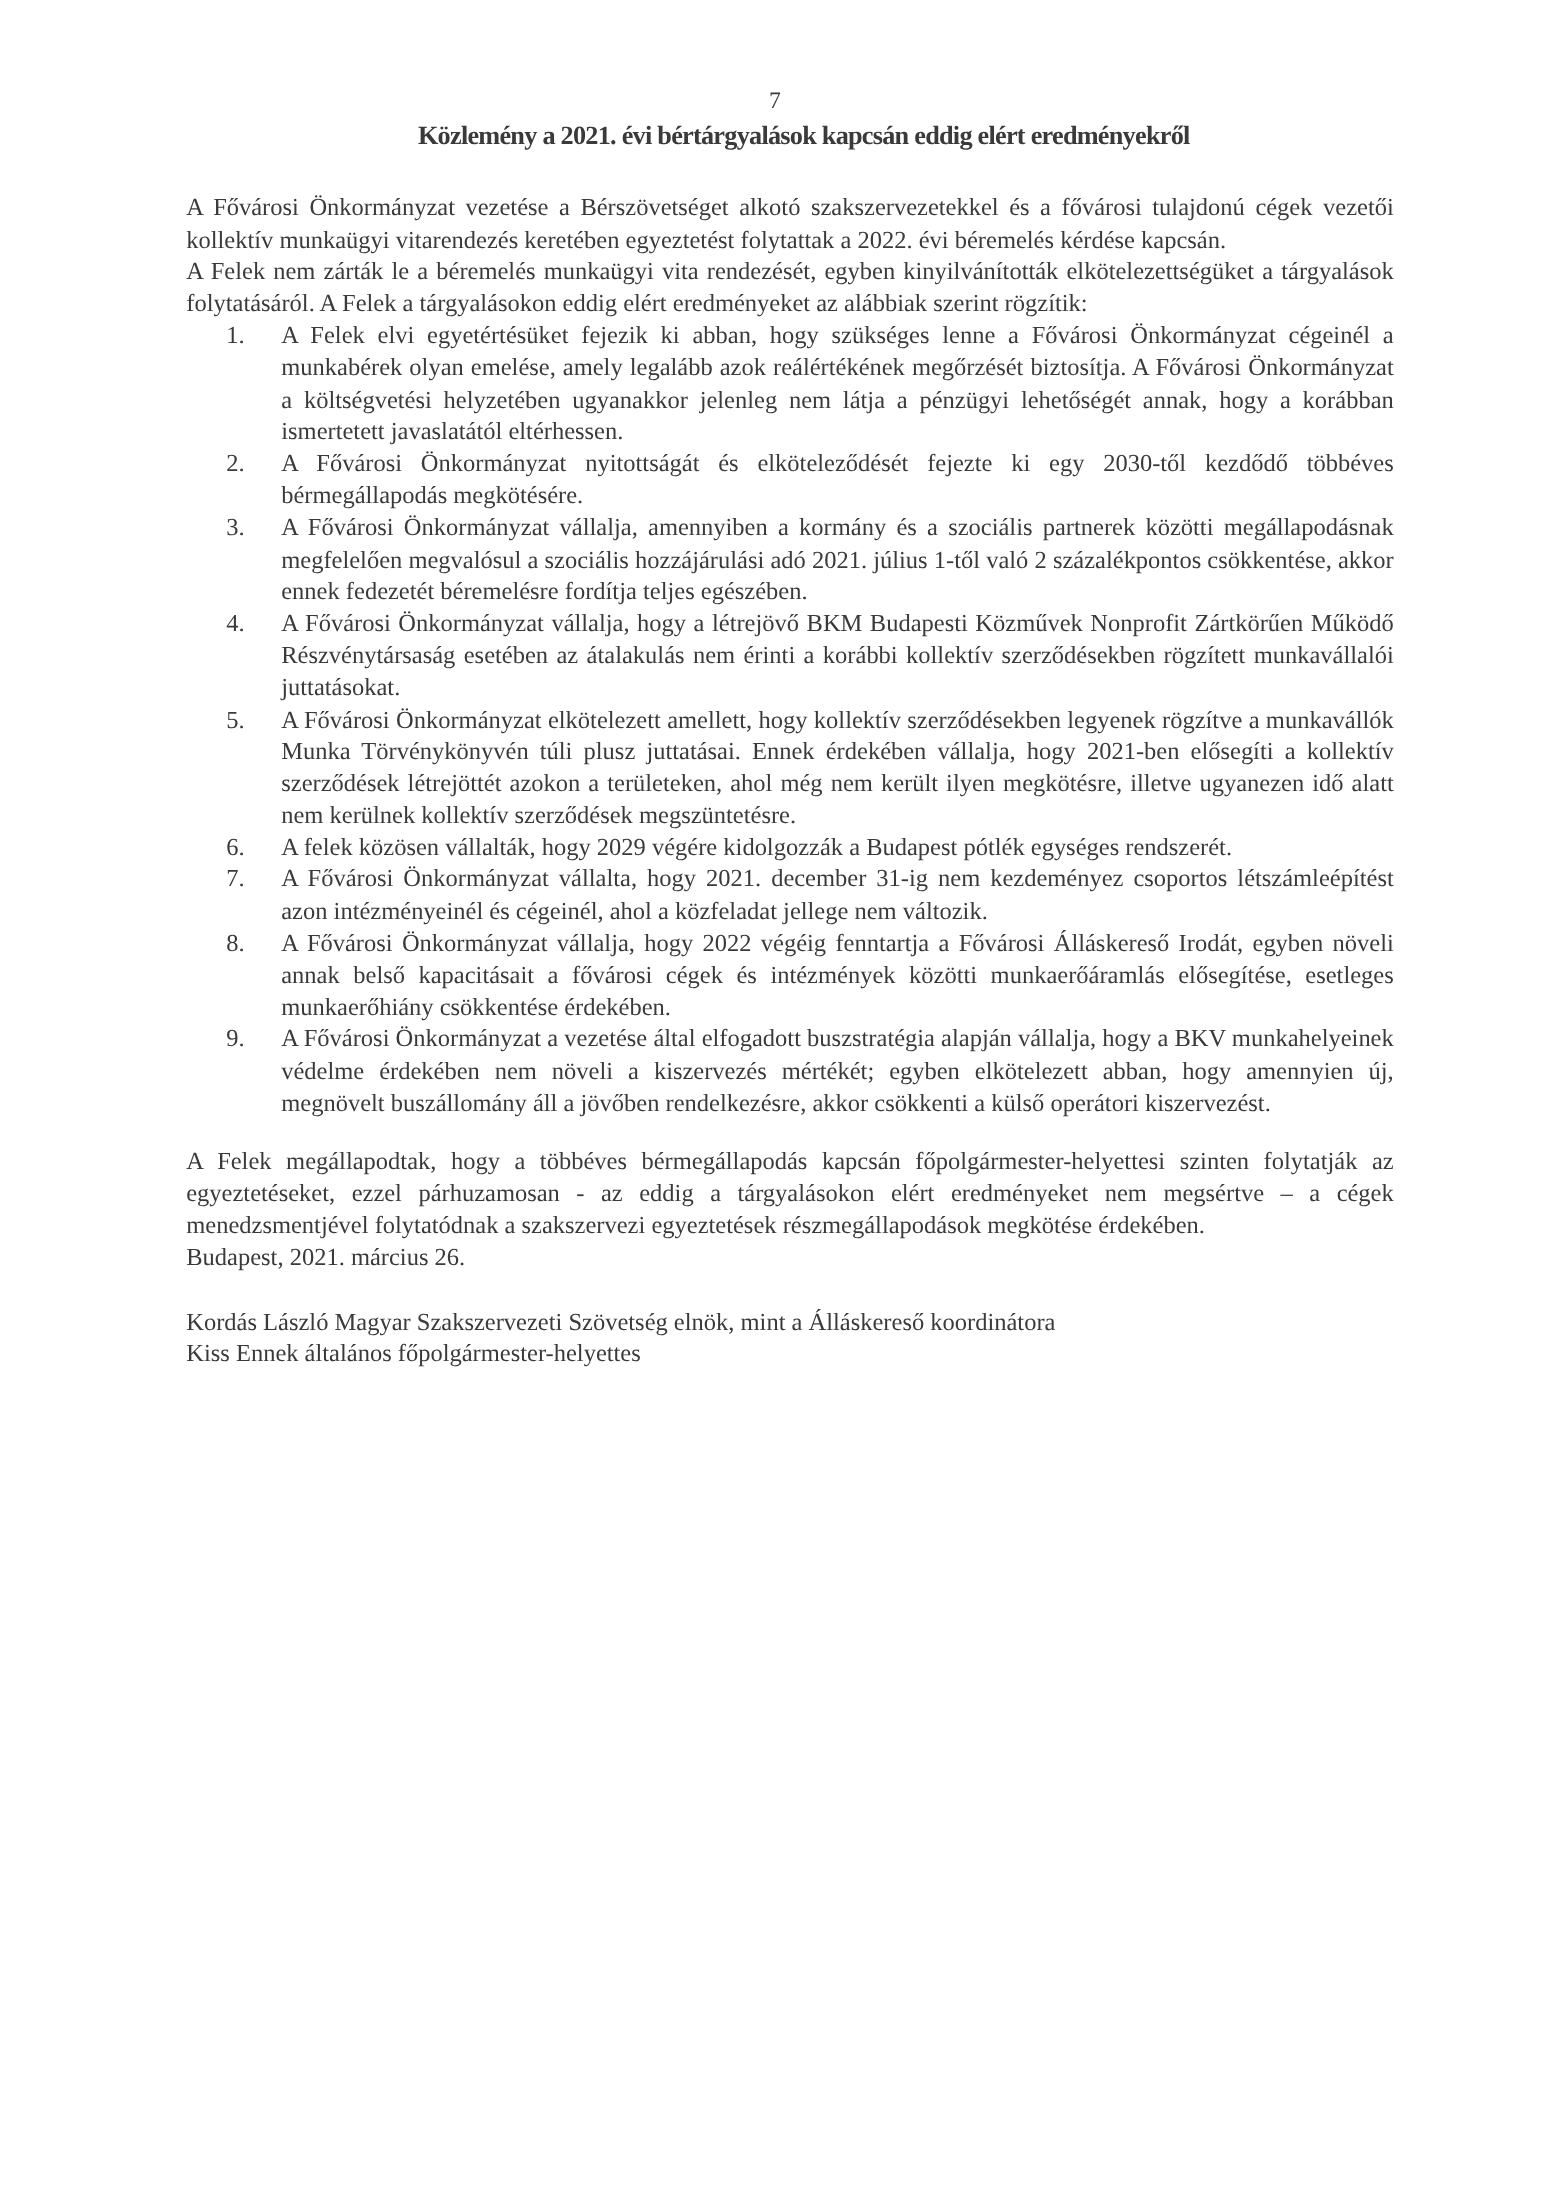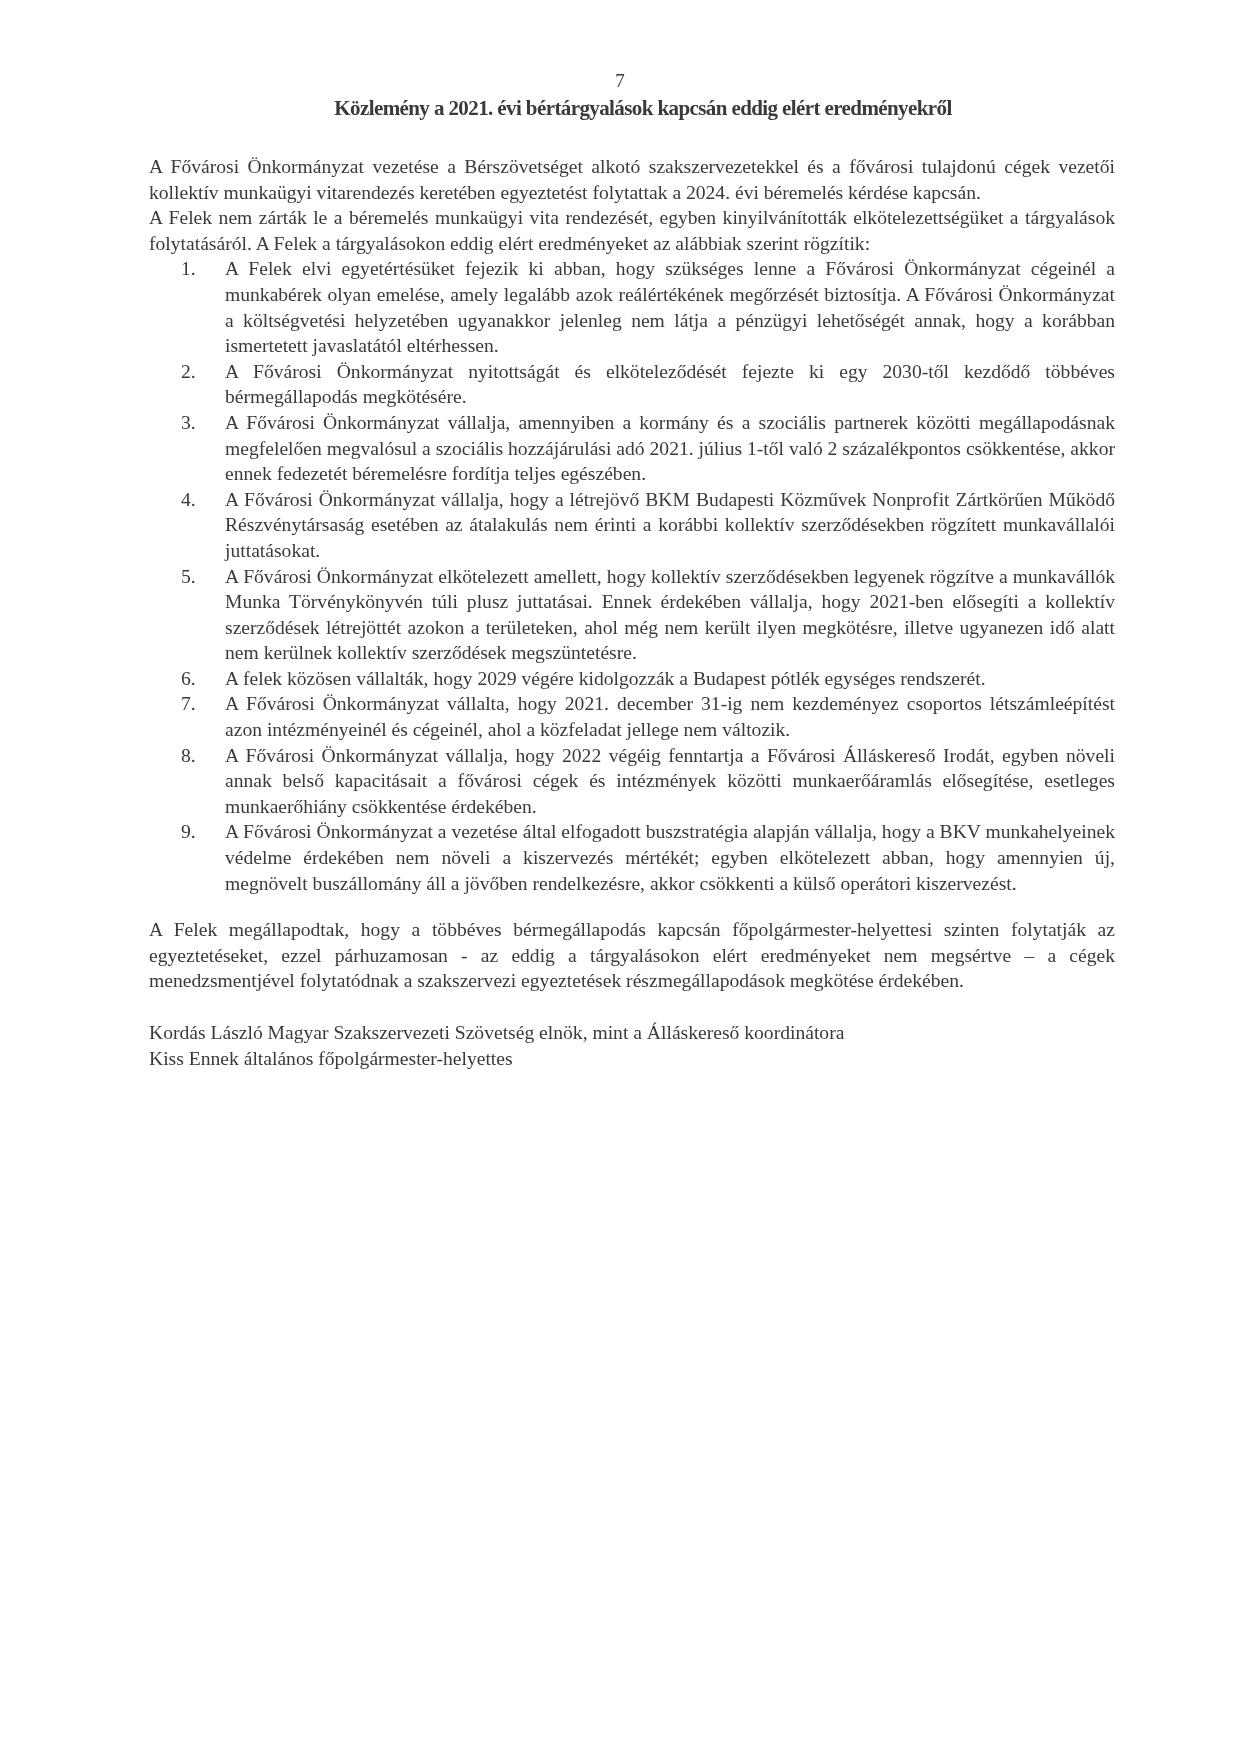--- a/index.html
+++ b/index.html
@@ -30,33 +30,34 @@
   .signatures { margin-top: 26px !important; }
 </style>
 </head>
 <body>
 
 <div class="page">
   <div class="page-number">7</div>
   <div class="title">Közlemény a 2021. évi bértárgyalások kapcsán eddig elért eredményekről</div>
 
   <div class="body">
-    <p>A Fővárosi Önkormányzat vezetése a Bérszövetséget alkotó szakszervezetekkel és a fővárosi tulajdonú cégek vezetői kollektív munkaügyi vitarendezés keretében egyeztetést folytattak a 2024. évi béremelés kérdése kapcsán.</p>
+    <p>A Fővárosi Önkormányzat vezetése a Bérszövetséget alkotó szakszervezetekkel és a fővárosi tulajdonú cégek vezetői kollektív munkaügyi vitarendezés keretében egyeztetést folytattak a 2022. évi béremelés kérdése kapcsán.</p>
     <p>A Felek nem zárták le a béremelés munkaügyi vita rendezését, egyben kinyilvánították elkötelezettségüket a tárgyalások folytatásáról. A Felek a tárgyalásokon eddig elért eredményeket az alábbiak szerint rögzítik:</p>
 
     <ol class="list">
       <li><span class="num">1.</span><span>A Felek elvi egyetértésüket fejezik ki abban, hogy szükséges lenne a Fővárosi Önkormányzat cégeinél a munkabérek olyan emelése, amely legalább azok reálértékének megőrzését biztosítja. A Fővárosi Önkormányzat a költségvetési helyzetében ugyanakkor jelenleg nem látja a pénzügyi lehetőségét annak, hogy a korábban ismertetett javaslatától eltérhessen.</span></li>
       <li><span class="num">2.</span><span>A Fővárosi Önkormányzat nyitottságát és elköteleződését fejezte ki egy 2030-től kezdődő többéves bérmegállapodás megkötésére.</span></li>
       <li><span class="num">3.</span><span>A Fővárosi Önkormányzat vállalja, amennyiben a kormány és a szociális partnerek közötti megállapodásnak megfelelően megvalósul a szociális hozzájárulási adó 2021. július 1-től való 2 százalékpontos csökkentése, akkor ennek fedezetét béremelésre fordítja teljes egészében.</span></li>
       <li><span class="num">4.</span><span>A Fővárosi Önkormányzat vállalja, hogy a létrejövő BKM Budapesti Közművek Nonprofit Zártkörűen Működő Részvénytársaság esetében az átalakulás nem érinti a korábbi kollektív szerződésekben rögzített munkavállalói juttatásokat.</span></li>
       <li><span class="num">5.</span><span>A Fővárosi Önkormányzat elkötelezett amellett, hogy kollektív szerződésekben legyenek rögzítve a munkavállók Munka Törvénykönyvén túli plusz juttatásai. Ennek érdekében vállalja, hogy 2021-ben elősegíti a kollektív szerződések létrejöttét azokon a területeken, ahol még nem került ilyen megkötésre, illetve ugyanezen idő alatt nem kerülnek kollektív szerződések megszüntetésre.</span></li>
       <li><span class="num">6.</span><span>A felek közösen vállalták, hogy 2029 végére kidolgozzák a Budapest pótlék egységes rendszerét.</span></li>
       <li><span class="num">7.</span><span>A Fővárosi Önkormányzat vállalta, hogy 2021. december 31-ig nem kezdeményez csoportos létszámleépítést azon intézményeinél és cégeinél, ahol a közfeladat jellege nem változik.</span></li>
       <li><span class="num">8.</span><span>A Fővárosi Önkormányzat vállalja, hogy 2022 végéig fenntartja a Fővárosi Álláskereső Irodát, egyben növeli annak belső kapacitásait a fővárosi cégek és intézmények közötti munkaerőáramlás elősegítése, esetleges munkaerőhiány csökkentése érdekében.</span></li>
       <li><span class="num">9.</span><span>A Fővárosi Önkormányzat a vezetése által elfogadott buszstratégia alapján vállalja, hogy a BKV munkahelyeinek védelme érdekében nem növeli a kiszervezés mértékét; egyben elkötelezett abban, hogy amennyien új, megnövelt buszállomány áll a jövőben rendelkezésre, akkor csökkenti a külső operátori kiszervezést.</span></li>
     </ol>
 
     <p class="closing">A Felek megállapodtak, hogy a többéves bérmegállapodás kapcsán főpolgármester-helyettesi szinten folytatják az egyeztetéseket, ezzel párhuzamosan - az eddig a tárgyalásokon elért eredményeket nem megsértve – a cégek menedzsmentjével folytatódnak a szakszervezi egyeztetések részmegállapodások megkötése érdekében.</p>
+    <p>Budapest, 2021. március 26.</p>
 
     <p class="signatures">Kordás László Magyar Szakszervezeti Szövetség elnök, mint a Álláskereső koordinátora</p>
     <p>Kiss Ennek általános főpolgármester-helyettes</p>
   </div>
 </div>
 
 </body></html>

